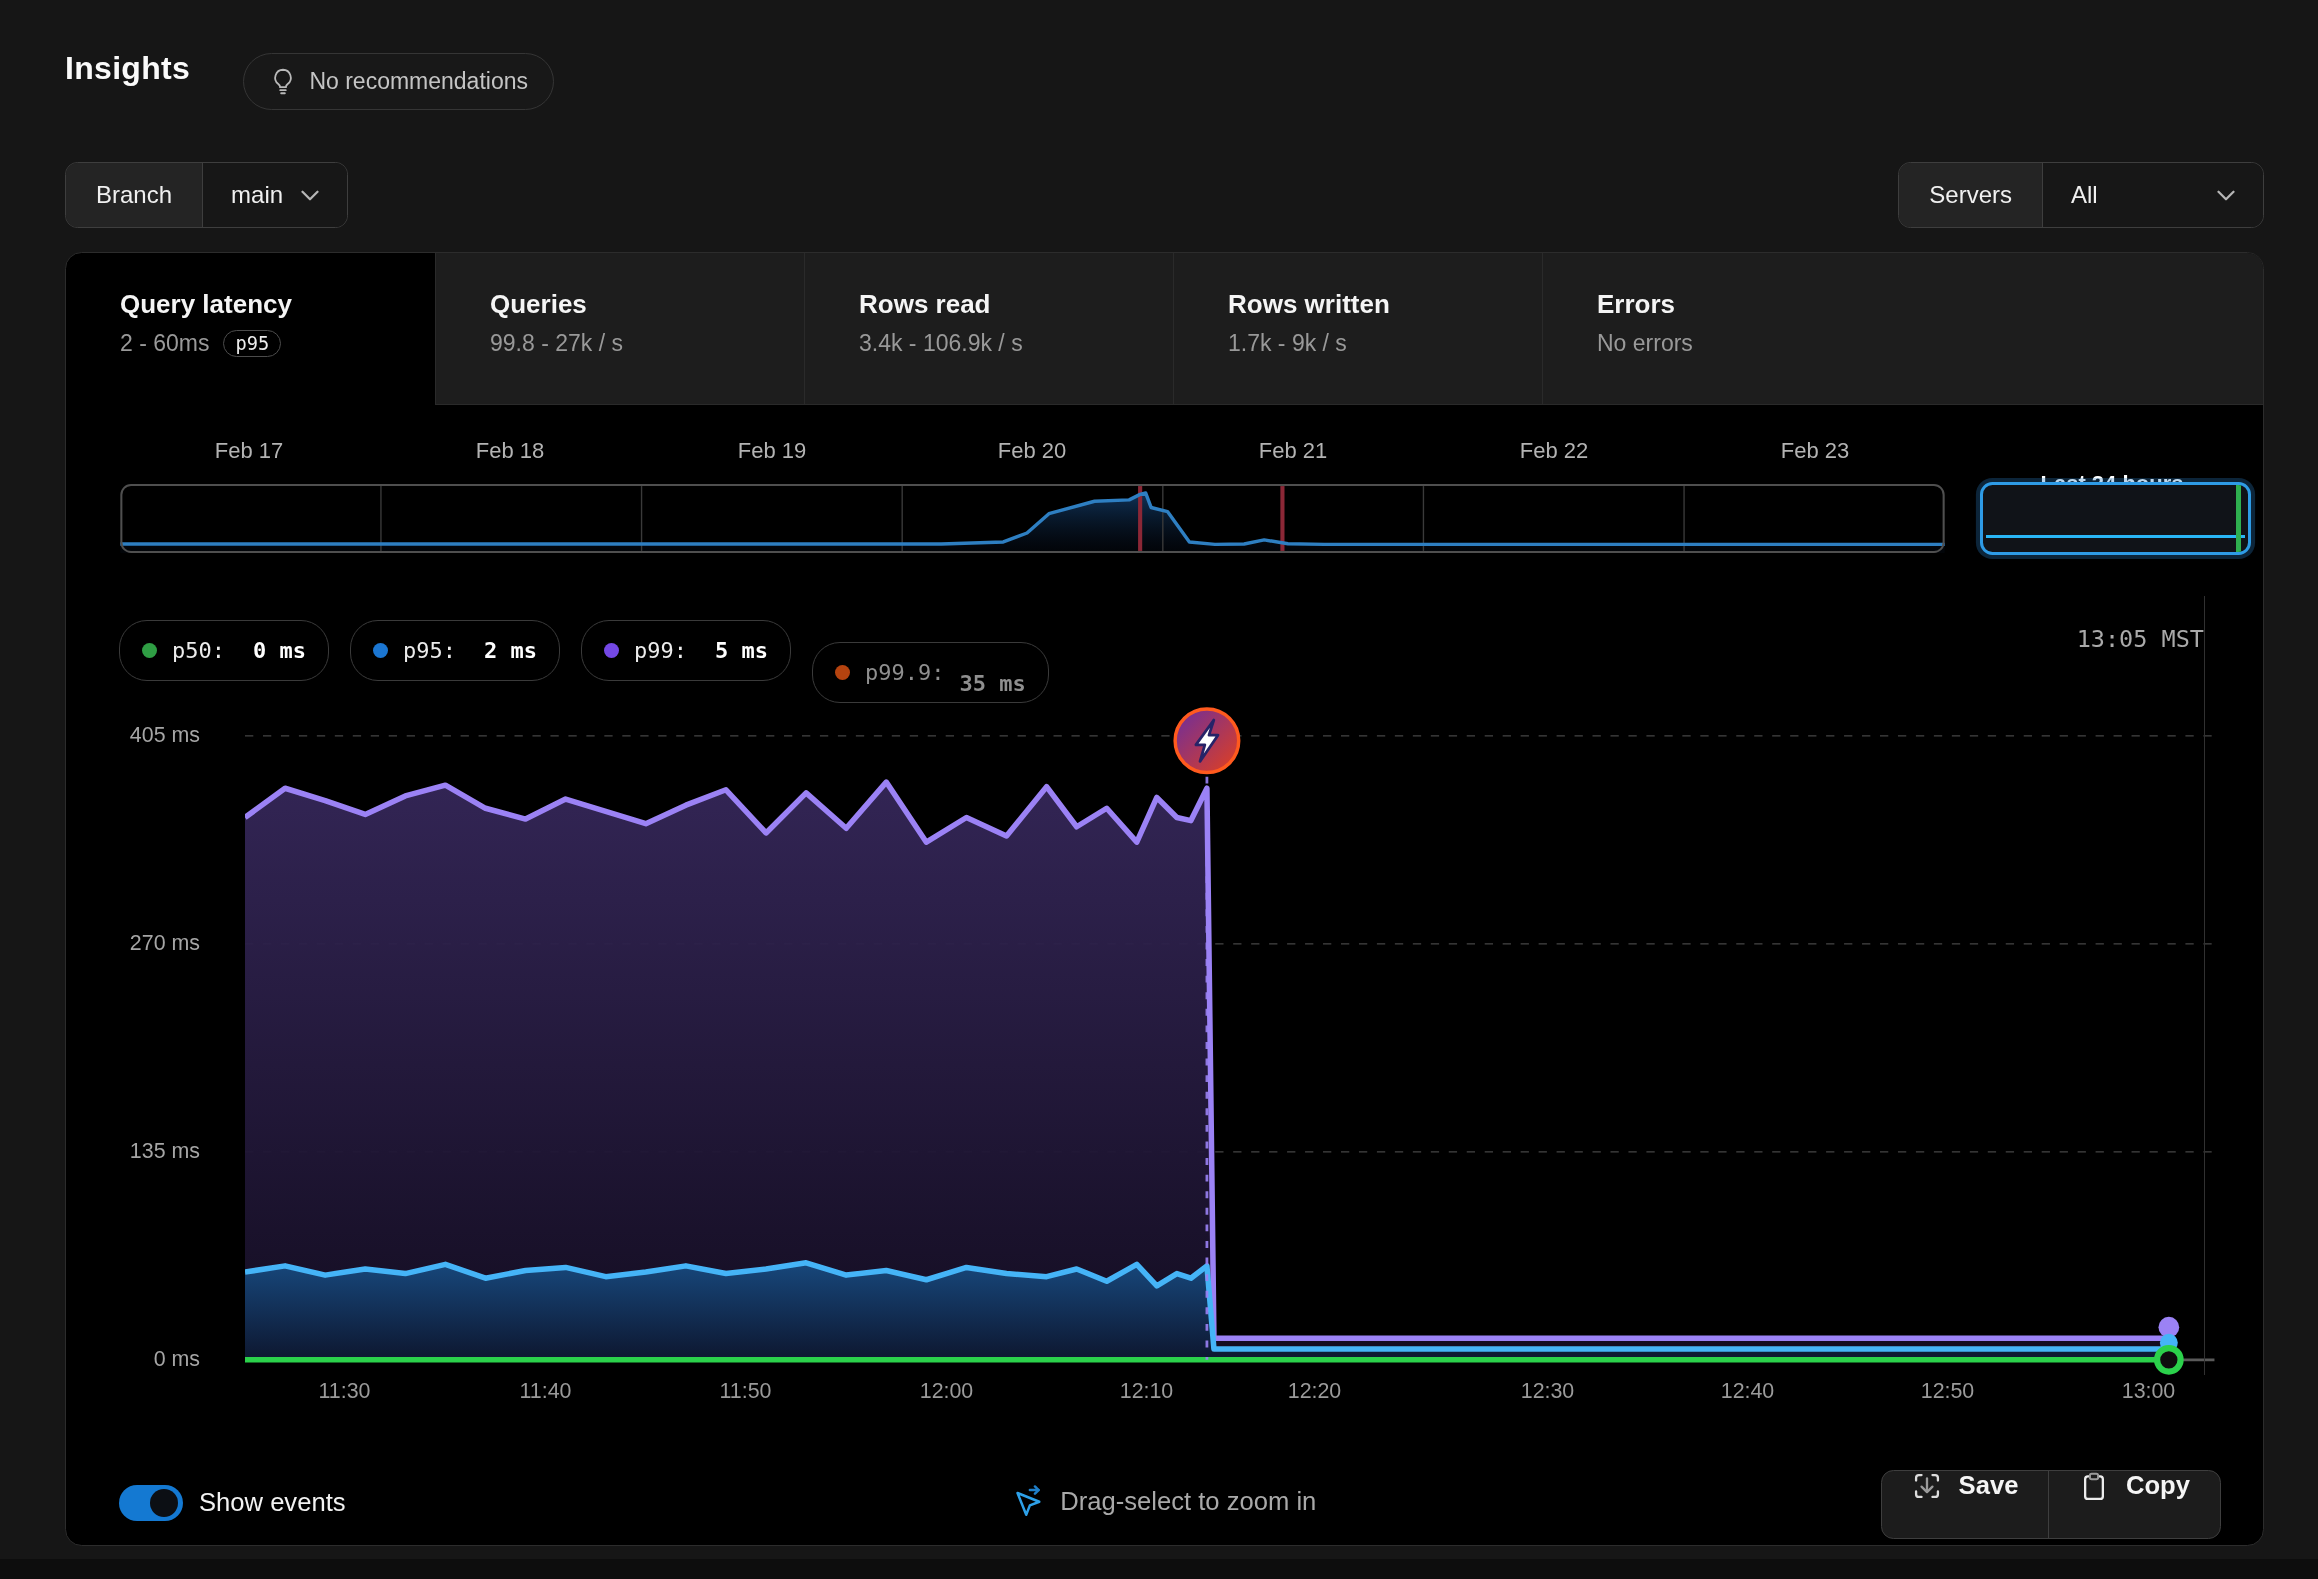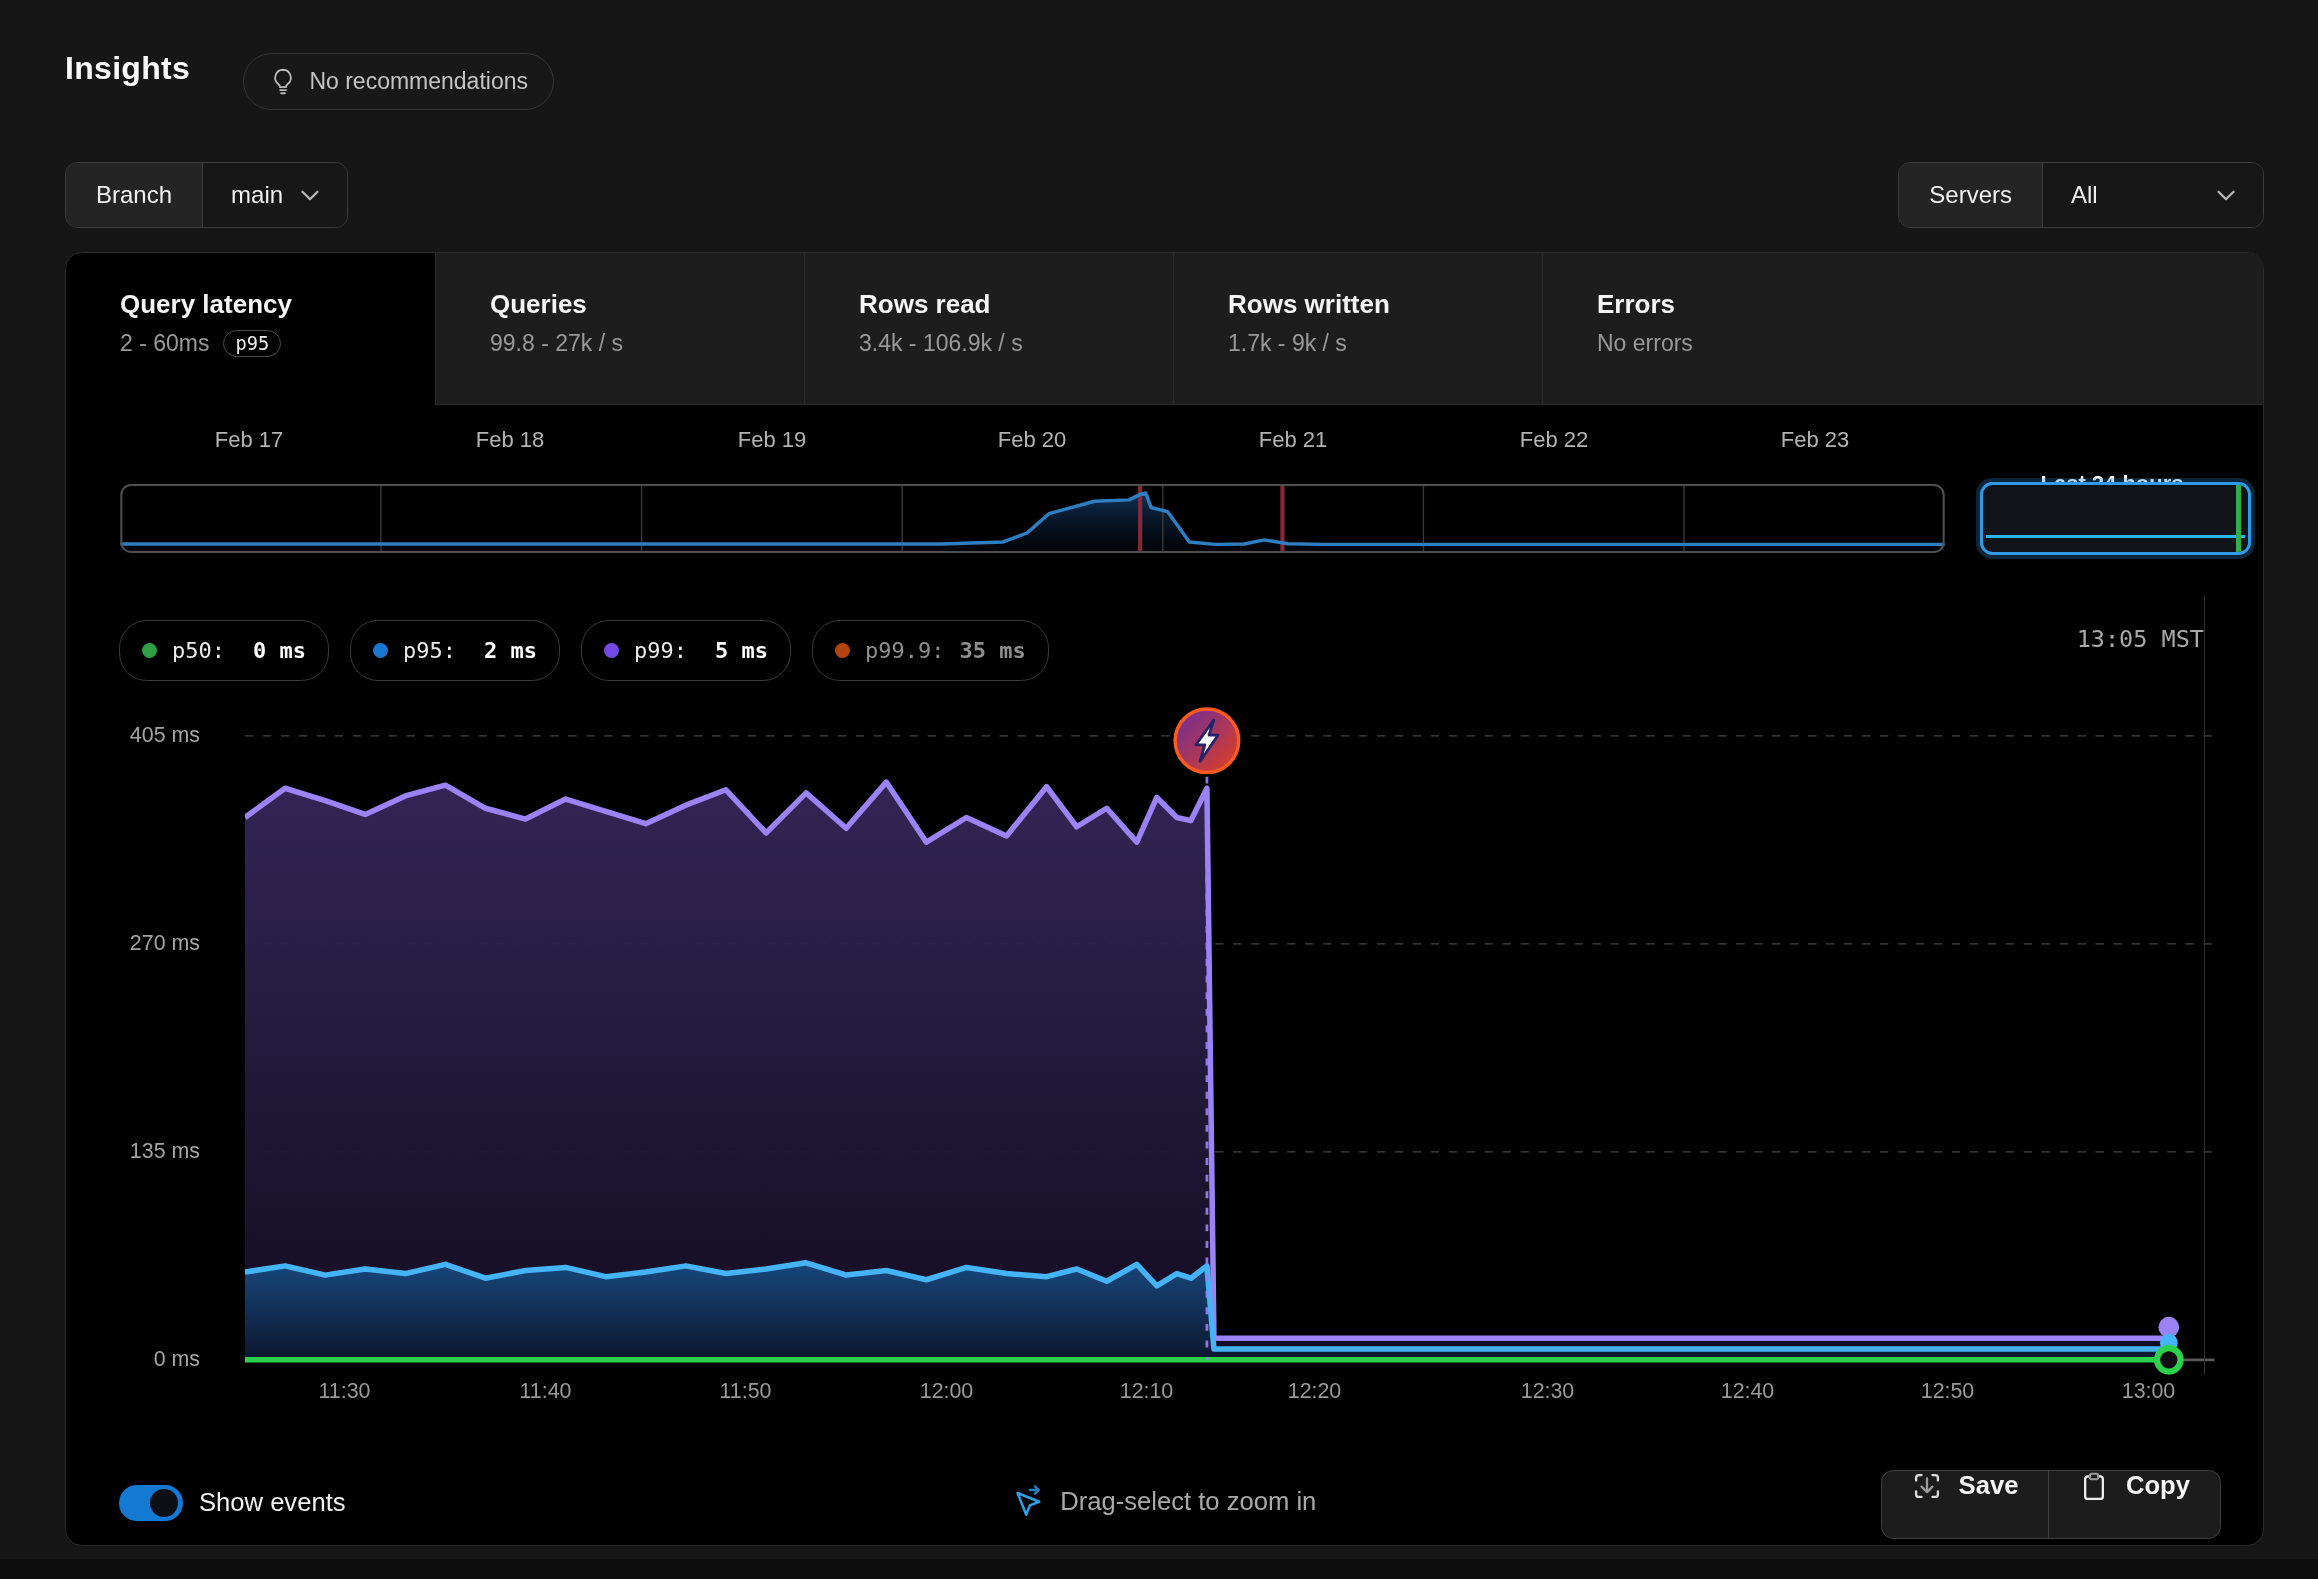--- a/index.html
+++ b/index.html
@@ -29,35 +29,35 @@
   .tab { width:369px; padding:36px 0 0 54px; background:#1d1d1d; border-bottom:1.4px solid #2a2a2a; border-left:1.4px solid #2a2a2a; cursor:pointer; }
   .tab:first-child { border-left:none; border-top-left-radius:15px; }
   .tab:last-child { flex:1; border-top-right-radius:15px; }
   .tab.active { background:transparent; border-bottom-color:transparent; }
   .tab-title { font-size:26px; font-weight:600; color:#f5f5f5; }
   .tab-sub { margin-top:10px; display:flex; align-items:center; font-size:23px; color:#999; }
   .pill-badge { margin-left:14px; font-family:"DejaVu Sans Mono", monospace; font-size:18.7px; color:#eee;
     border:1.4px solid #4c4c4c; border-radius:15px; padding:2.1px 11px; }
 
   
-  .day-label { position:absolute; top:427px; width:138px; text-align:center; font-size:22px; color:#b3b3b3; }
+  .day-label { position:absolute; top:438px; width:138px; text-align:center; font-size:22px; color:#b3b3b3; }
   .last24-label { position:absolute; top:445px; width:276px; text-align:center; font-size:22px; font-weight:700; color:#fff;margin-top:26px; }
   .strip-wrap { position:absolute; left:119px; top:484px; cursor:pointer; }
   .last24-box { position:absolute; left:1980px; top:482px; width:271px; height:73px; border:3.5px solid #2e9be6; border-radius:12.4px;
     box-shadow:0 0 0 4.1px rgba(41,121,192,.30); background:#101318; overflow:hidden; cursor:pointer; }
   .last24-line { position:absolute; left:2.8px; right:2.8px; bottom:14px; height:3.5px; background:#29b6f6; }
   .last24-now { position:absolute; right:7px; top:0; bottom:0; width:4.8px; background:#2eaf4f; }
 
   
   .legend { position:absolute; left:119px; top:620px; display:flex; gap:21px; }
   .legend-pill { height:61px; display:flex; align-items:center; gap:15px; padding:0 22px;
     border:1.4px solid #3a3a3a; border-radius:28px; font-family:"DejaVu Sans Mono", monospace; font-size:22px; color:#ececec; cursor:pointer; }
   .legend-pill .dot { width:15px; height:15px; border-radius:50%; }
   .legend-pill .val { min-width:66px; text-align:right; font-weight:700; color:#fff; }
-  .legend-pill.dim, .legend-pill.dim .val { color:#8f8f8f; }
+  .legend-pill.dim, .legend-pill.dim .val { color:#8f8f8f;margin-top:22px; }
   .timestamp { position:absolute; right:115px; top:625px; font-family:"DejaVu Sans Mono", monospace; font-size:23.5px; color:#a9a9a9; }
 
   
   .ytick { position:absolute; left:69px; width:131px; text-align:right; font-size:21.4px; color:#a5a5a5; }
   .xtick { position:absolute; top:1379px; width:111px; text-align:center; font-size:21.4px; color:#9a9a9a; }
   #latency-chart { position:absolute; left:245px; top:684px; cursor:crosshair; }
   .now-line { position:absolute; left:2204px; top:596px; width:1.4px; height:779px; background:#313131; }
 
   
   .toggle { position:absolute; left:119px; top:1485px; width:64px; height:36px; border-radius:18px; background:#1479d2; cursor:pointer; }

